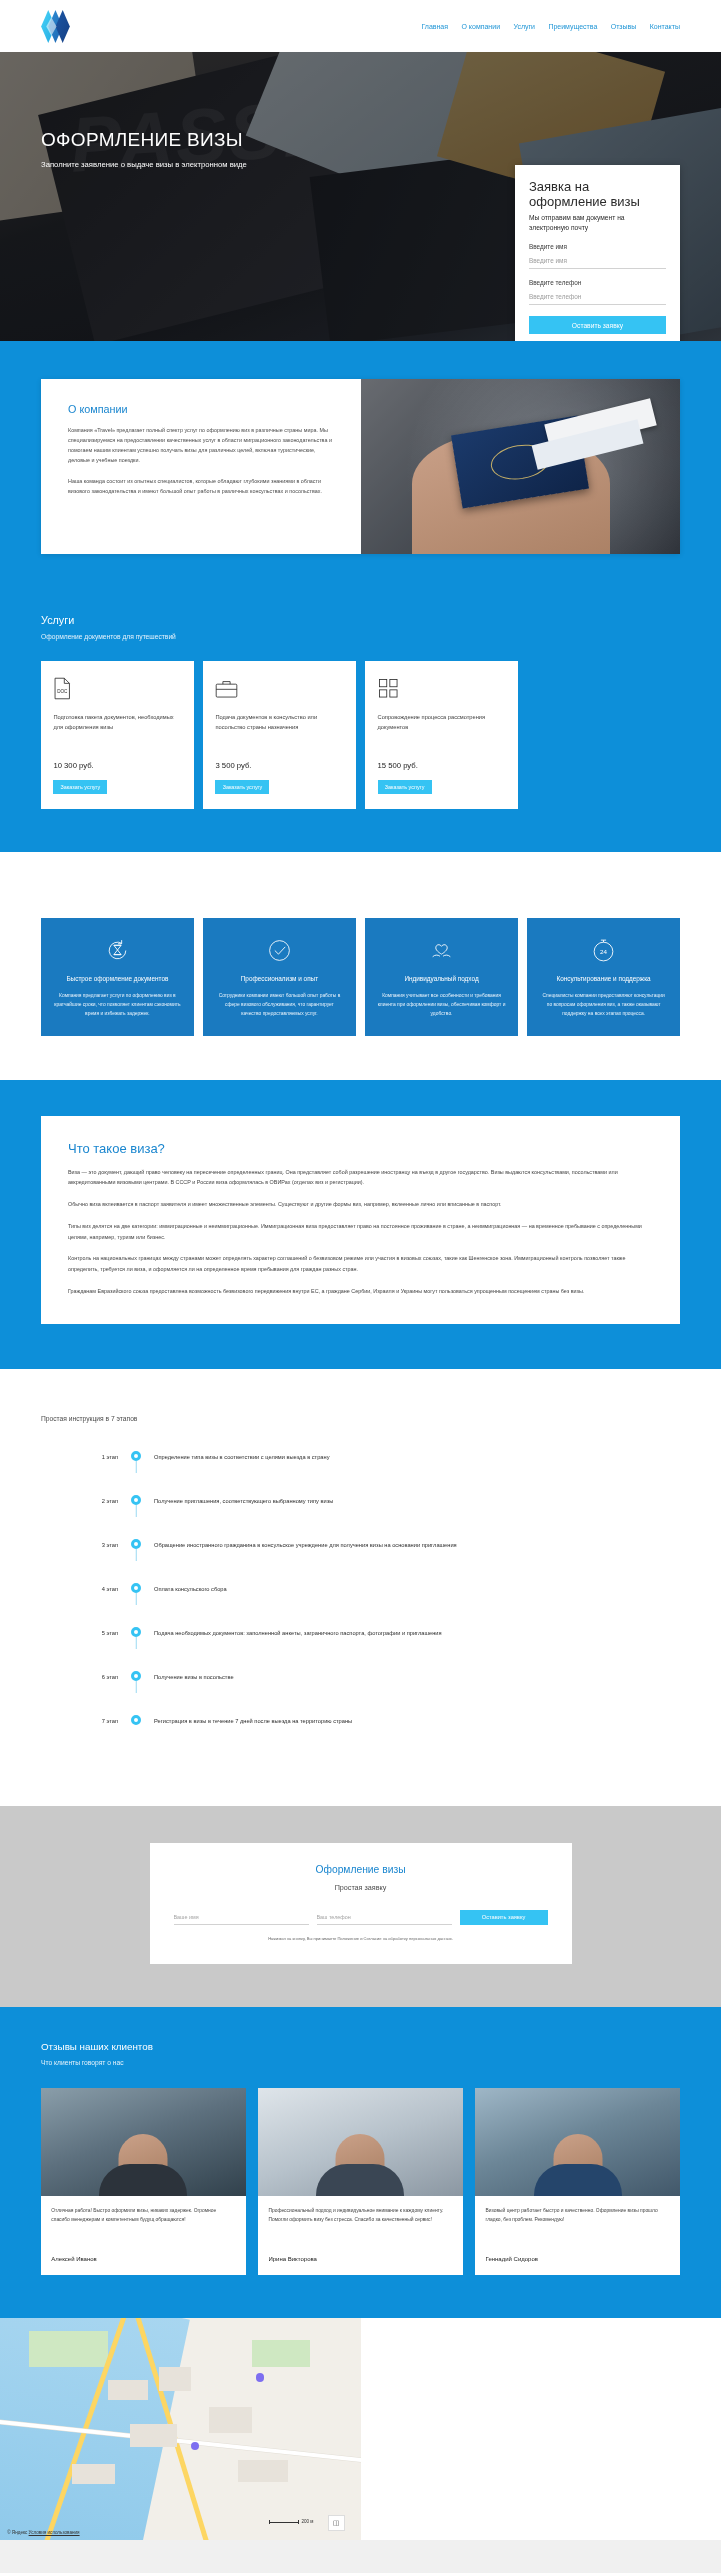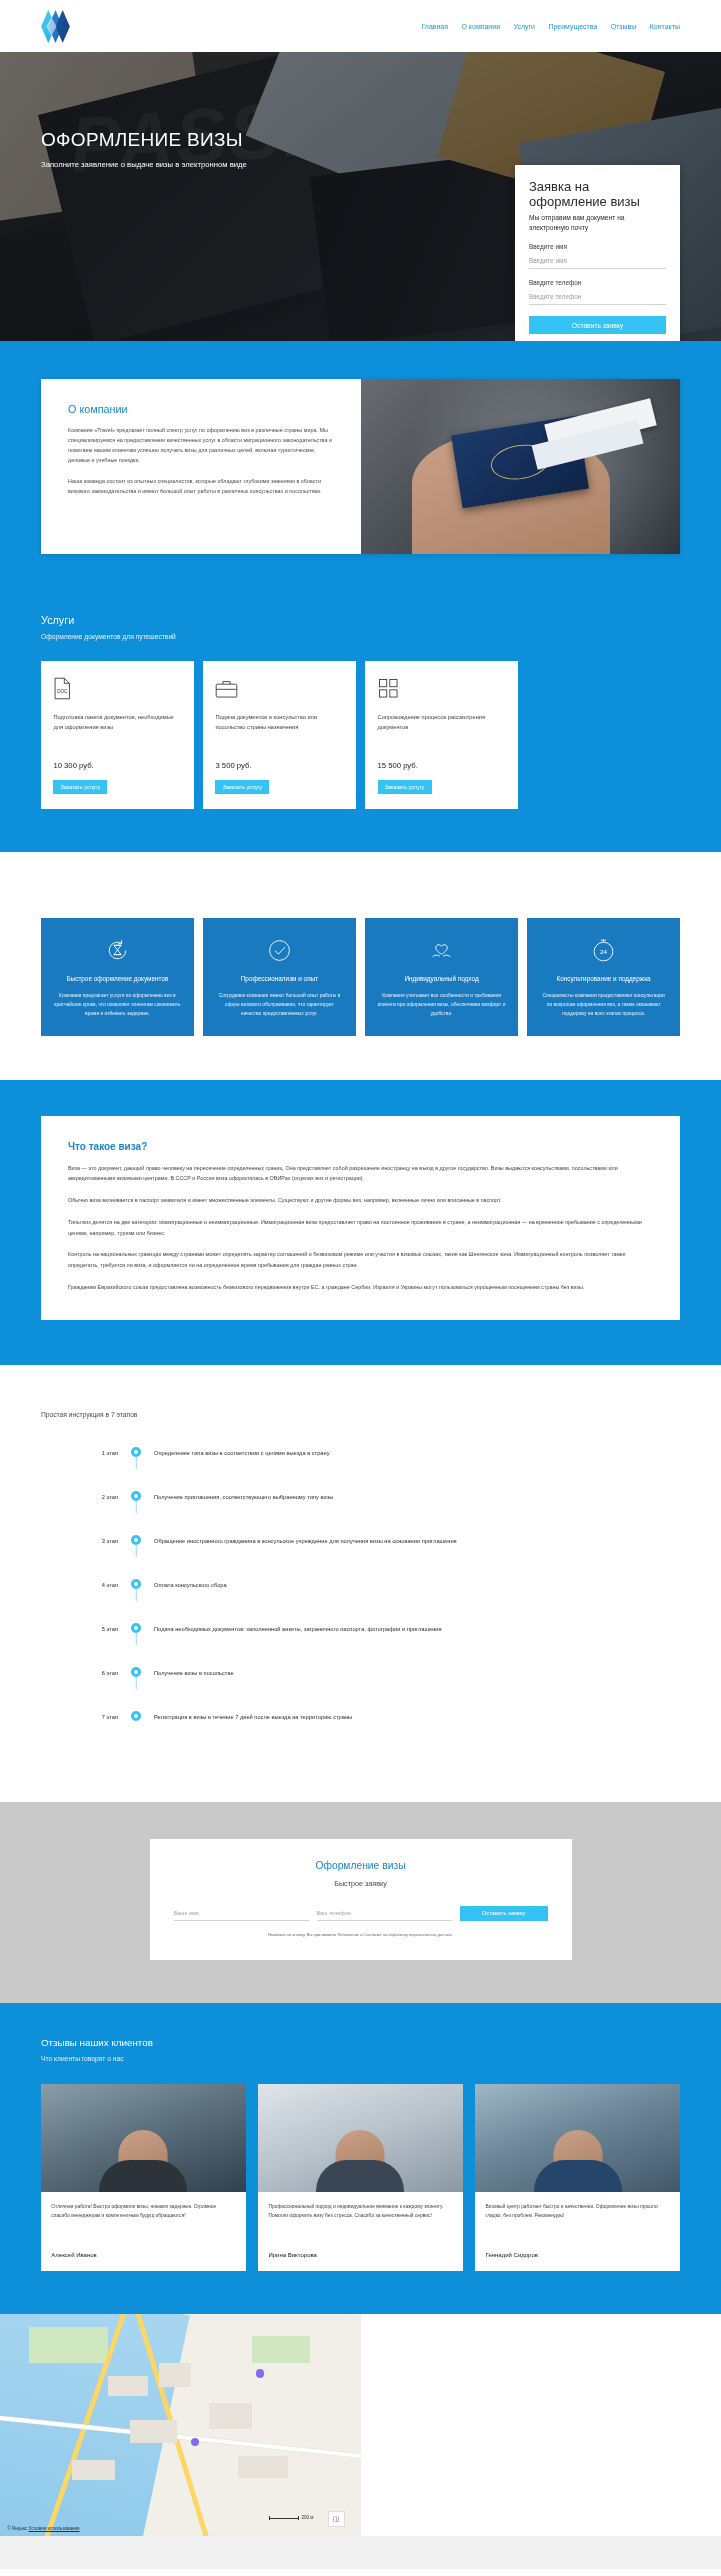--- a/index.html
+++ b/index.html
@@ -124,21 +124,21 @@
   .why h2 { color: #1a86cf; font-size: 10.8px; font-weight: normal; text-align: center; }
   .why-grid { display: grid; grid-template-columns: repeat(4,1fr); gap: 9.3px; margin-top: 26px; }
   .why-card { background: #1a7ac0; color: #fff; padding: 16.5px 12.4px 17.5px; text-align: center; }
   .why-card .ico { height: 32px; display:flex; align-items:center; justify-content:center; }
   .why-card h4 { font-size: 6.4px; font-weight: normal; margin-top: 7.2px; line-height: 1.5; }
   .why-card p { font-size: 4.9px; line-height: 1.85; margin-top: 7.2px; color: #eaf4fc; }
 
   
   .whatis { padding: 36px 0 45px; }
   .whatis-card { background: #fff; padding: 25px 27px 28px; }
-  .whatis-card h2 { color: #1a86cf; font-size: 10px; font-weight: bold; }
+  .whatis-card h2 { color: #1a86cf; font-size: 13px; font-weight: normal; }
   .whatis-card p { font-size: 5.4px; line-height: 1.95; color: #444; margin-top: 11.3px; }
 
   
   .steps { background: #fff; padding: 40px 0 49px; }
   .steps h2 { font-size: 12px; font-weight: normal; color: #1c1c1c; }
   .steps .sub { font-size: 6.7px; color: #4b4b4b; margin-top: 6.2px; }
   .timeline { margin-top: 27px; position: relative; padding-left: 0; }
   .tl-row { display: flex; align-items: flex-start; position: relative; min-height: 44px; }
   .tl-row .lbl { width: 77px; text-align: right; font-size: 5.7px; color: #2d2d2d; padding-top: 4.1px; }
   .tl-row .dotcol { width: 36px; display: flex; justify-content: center; position: relative; }
@@ -514,21 +514,21 @@
         <div class="txt">Регистрация в визы в течение 7 дней после выезда на территорию страны</div>
       </div>
     </div>
   </div>
 </section>
 
 <section class="order-sec">
   <div class="wrap">
     <div class="order-card">
       <h2>Оформление визы</h2>
-      <div class="sub2">Быстрое заявку</div>
+      <div class="sub2">Простая заявку</div>
       <div class="order-form">
         <div class="of">
           <input type="text" placeholder="Ваше имя" style="">
         </div>
         <div class="of">
           <input type="text" placeholder="Ваш телефон" style="">
         </div>
         <button class="btn-cyan">Оставить заявку</button>
       </div>
       <div class="order-consent">Нажимая на кнопку, Вы принимаете Положение и Согласие на обработку персональных данных.</div>

